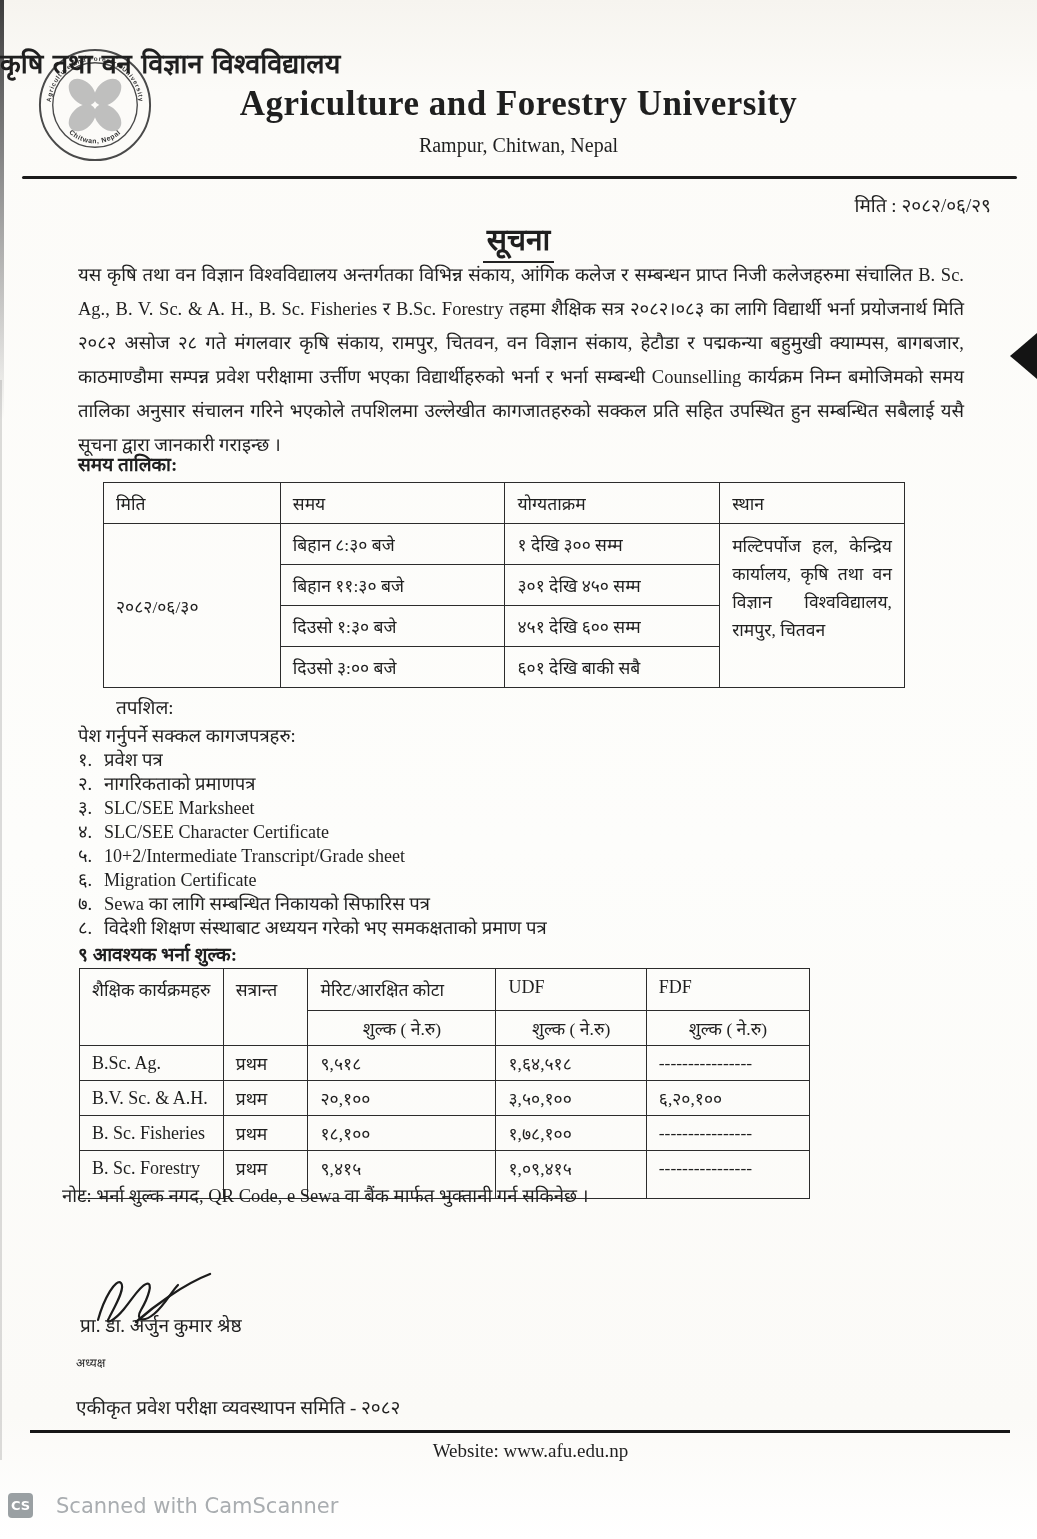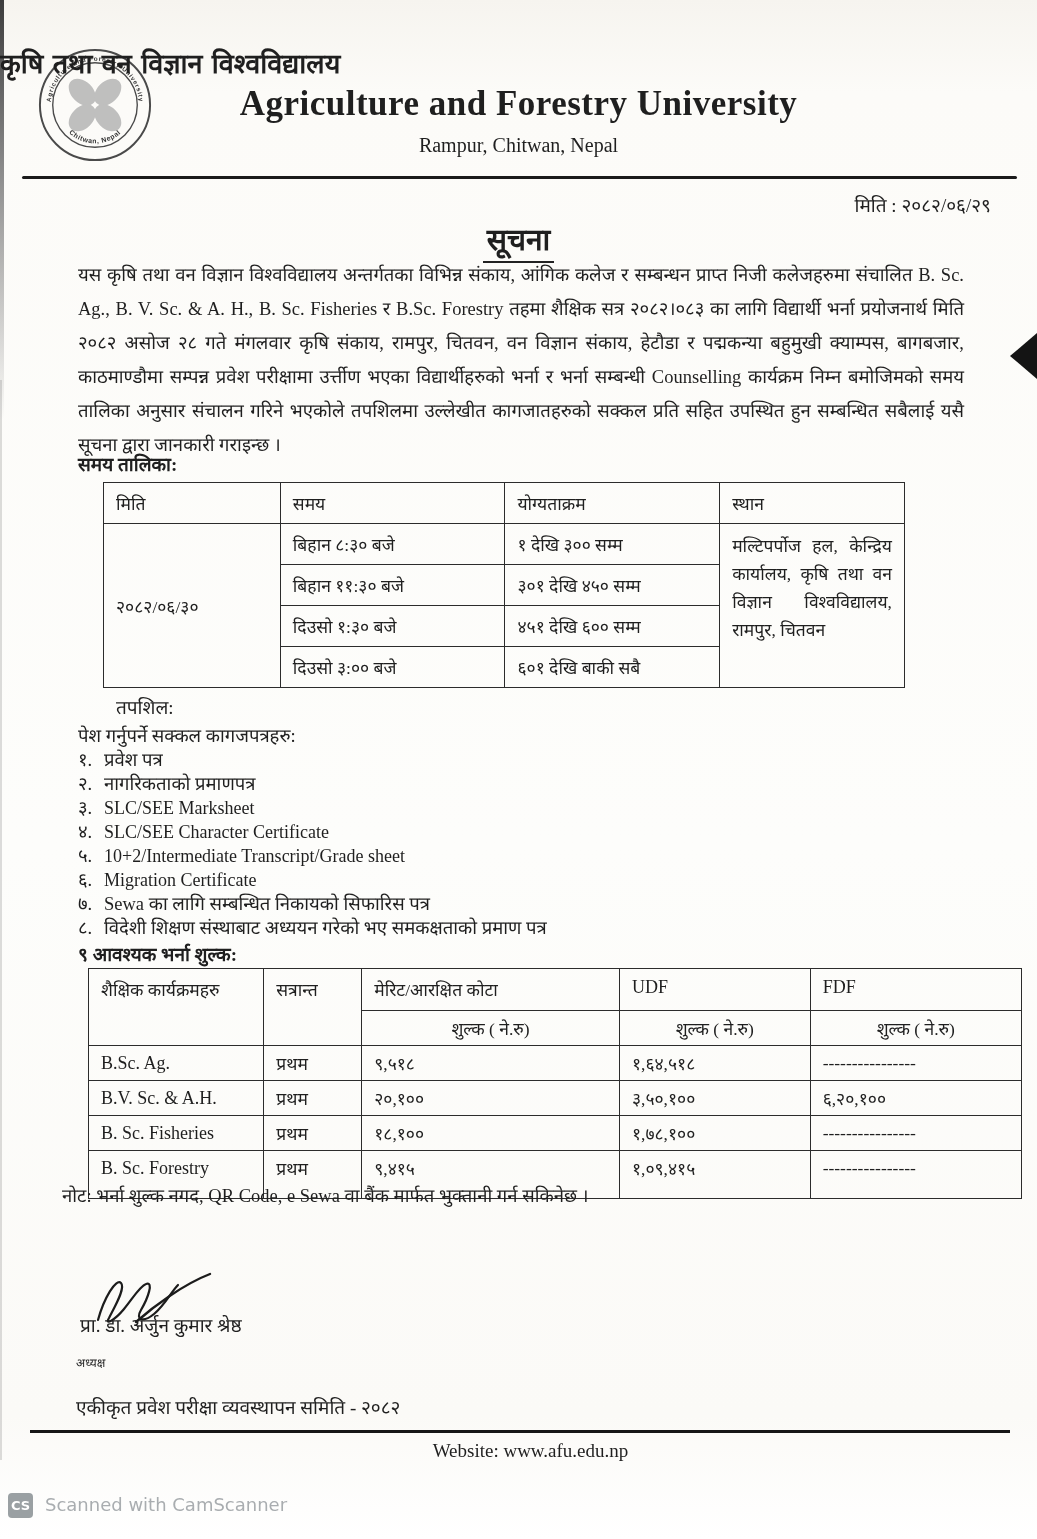--- a/index.html
+++ b/index.html
@@ -74,21 +74,21 @@
   .sched td.venue { vertical-align:top; line-height:1.6; text-align:justify; }
   
   .det-head { position:absolute; left:78px; top:694px; font-size:19px; font-weight:400;margin-left:38px; }
   .det-sub  { position:absolute; left:78px; top:722px; font-size:18.5px; }
   .doc-list { position:absolute; left:78px; top:748px; font-size:18.5px; }
   .doc-item { height:24px; line-height:24px; display:flex; }
   .doc-item .num { width:26px; }
   .fee-head { position:absolute; left:78px; top:941px; font-size:19px; font-weight:700; }
   
   .fees {
-    position:absolute; left:68px; top:968px; width:934px; font-size:17.5px;
+    position:absolute; left:59px; top:968px; width:731px; font-size:17.5px;
   }
   .fees th, .fees td { border:1.6px solid #2c2c2c; padding:5px 12px; text-align:left; font-weight:400; vertical-align:middle; }
   .fees thead th.h1 { height:28px; vertical-align:top; padding-top:8px; }
   .fees thead th.h2 { height:20px;text-align:center; }
   .fees tbody td { height:22px; }
   .fees tr.tall td { padding-bottom:18px; }
   .latin { font-family:"Liberation Serif",serif; font-size:18px; }
   
   .pay-note { position:absolute; left:62px; top:1182px; font-size:18.5px; }
   .sig-svg { position:absolute; left:88px; top:1268px; width:130px; height:62px; }
@@ -101,21 +101,21 @@
   }
   .website { position:absolute; left:12px; top:1440px; width:100%; text-align:center; font-size:19px; font-family:"Liberation Serif",serif; }
   
   .cs-badge {
     position:absolute; left:8px; top:1493px; width:25px; height:25px;
     background:#9aa0a3; border-radius:4px; color:#ffffff;
     font-family:"DejaVu Sans",sans-serif; font-weight:700; font-size:13px;
     display:flex; align-items:center; justify-content:center;
   }
   .cs-text {
-    position:absolute; left:45px; top:1494px; font-size:18px; color:#a9adb0;
+    position:absolute; left:56px; top:1494px; font-size:21px; color:#a9adb0;
     font-family:"DejaVu Sans","Liberation Sans",sans-serif;
   }
 </style>
 </head>
 <body>
 
 <div class="paper">
 
   <div class="edge-left"></div>
   <div class="edge-left-faint"></div>

